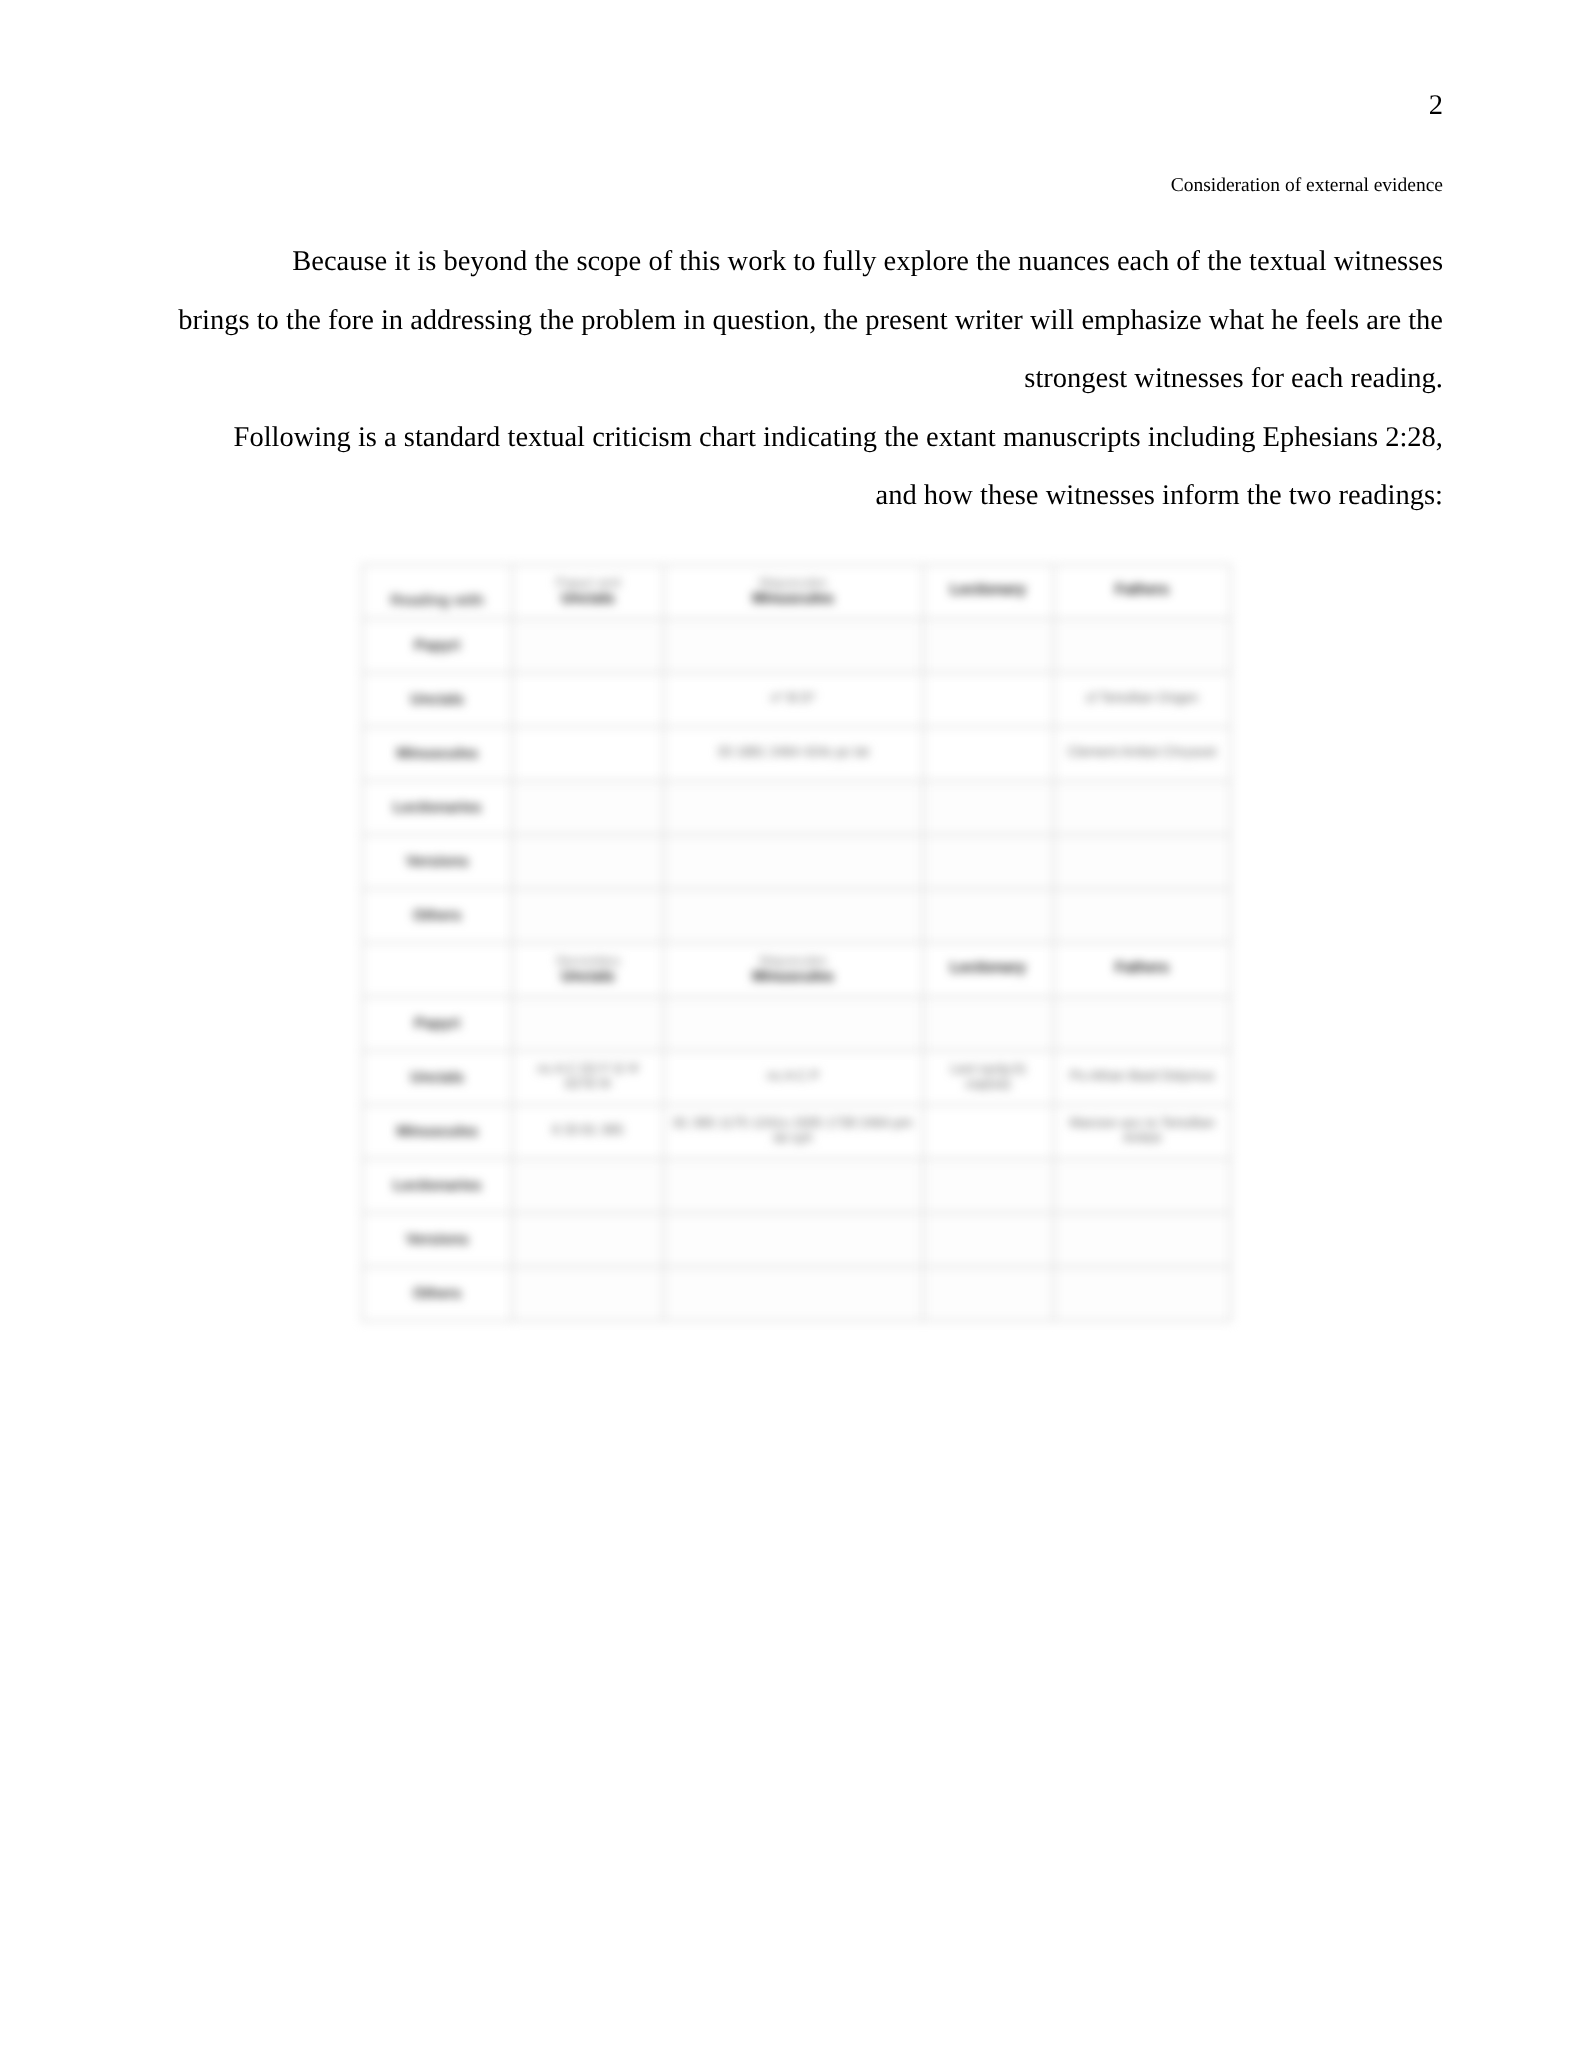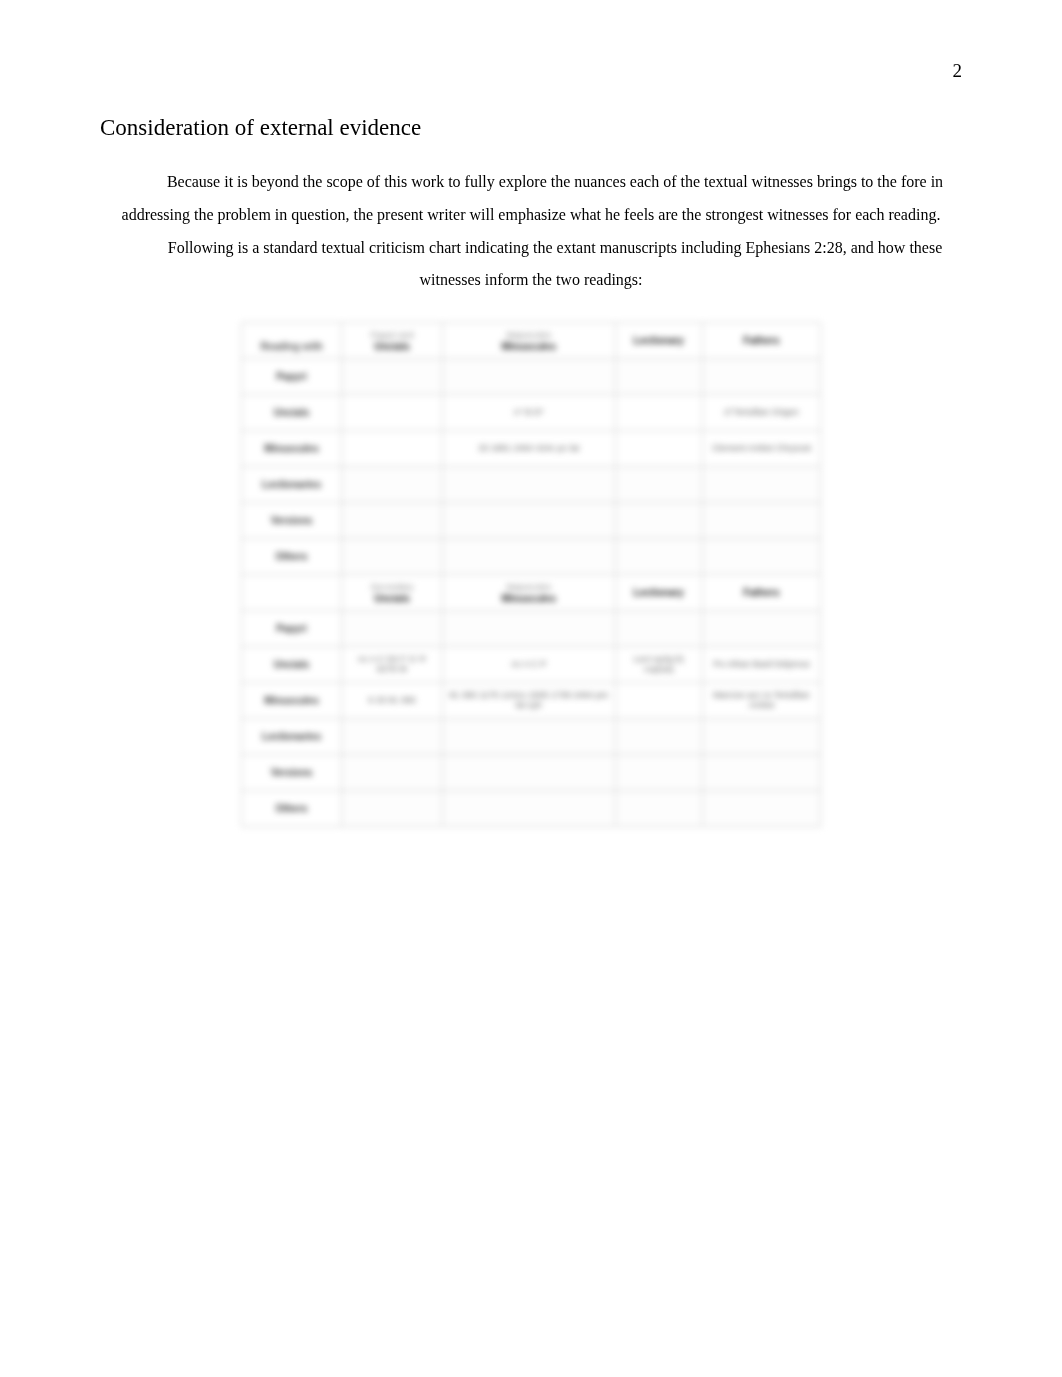--- a/index.html
+++ b/index.html
@@ -19,29 +19,29 @@
     .page-number {
       position: absolute;
       top: 60px;
       right: 100px;
       font-size: 19px;
     }
     .content {
       margin-top: 45px;
     }
     .section-heading {
-      text-align: left;
-      font-size: 23px;
+      text-align: right;
+      font-size: 13px;
       margin-bottom: 25px;
       margin-top: 10px;
     }
     .paragraph {
-      font-size: 16px;
+      font-size: 19px;
       line-height: 2.05;
-      text-align: center;
+      text-align: right;
       text-indent: 48px;
       margin-bottom: 0;
     }
     .chart-wrapper {
       margin-top: 25px;
       display: flex;
       justify-content: center;
     }
     .chart {
       width: 580px;

